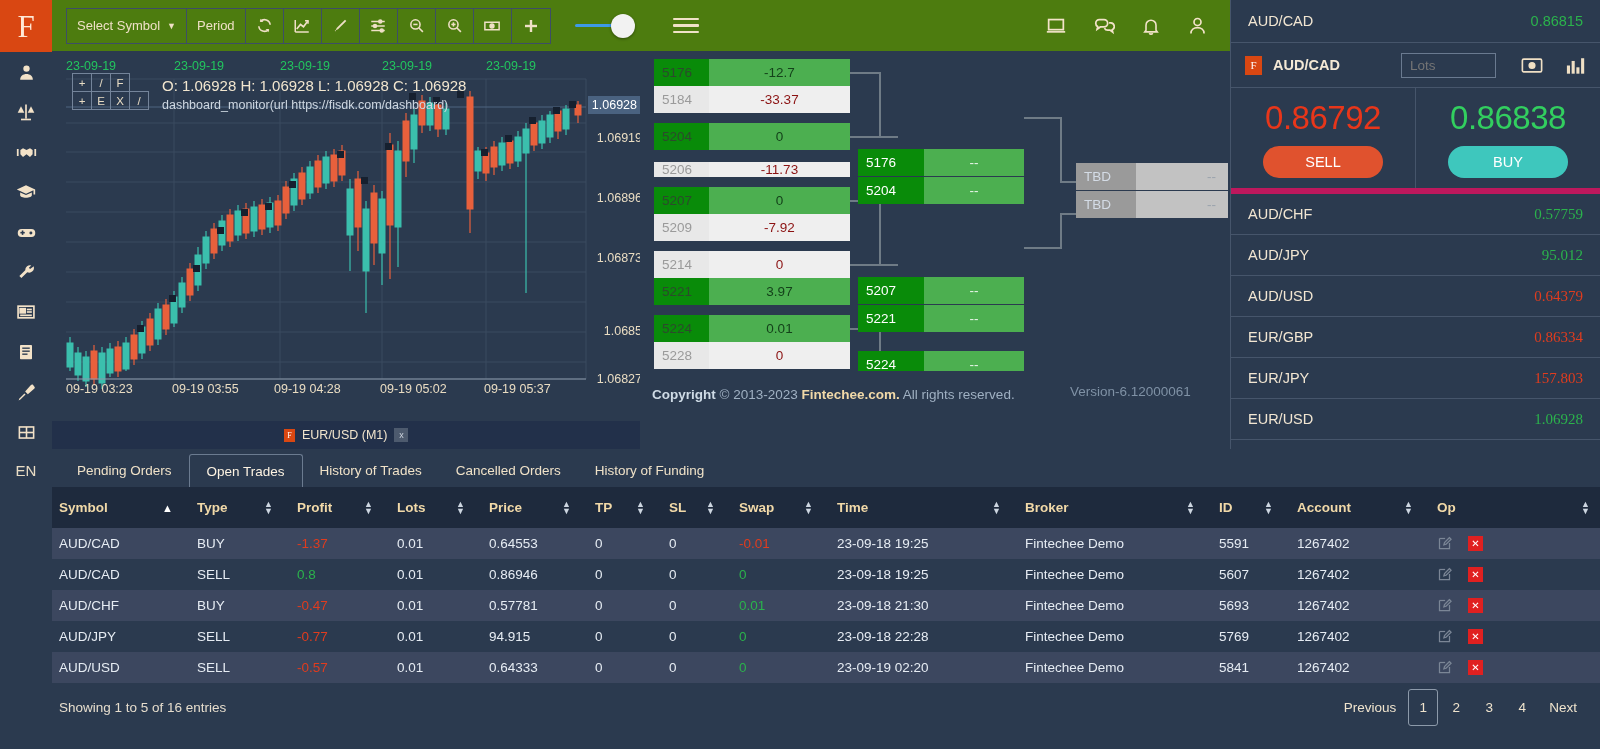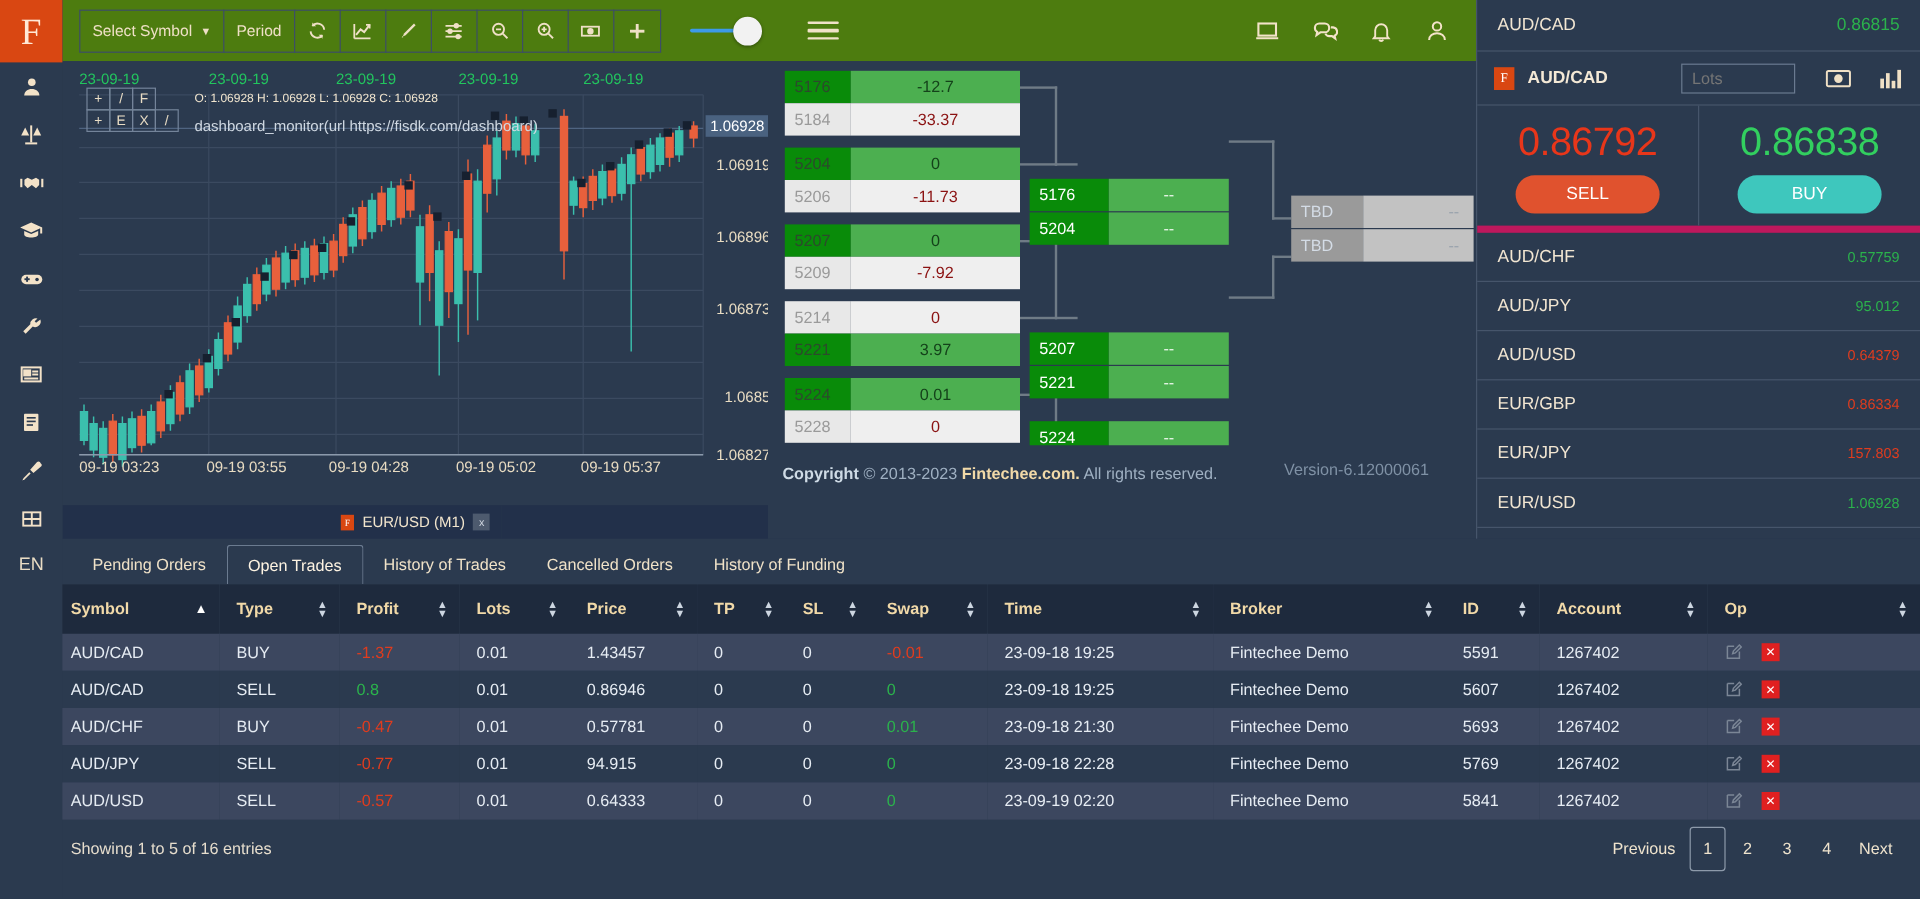--- a/index.html
+++ b/index.html
@@ -71,21 +71,21 @@
   .ylast {
     position:absolute; right:-1px; top:45px; background:#4a6280; color:#ffffff;
     font-size:12.5px; padding:2px 4px; white-space:nowrap;
   }
   .ind-grid { position:absolute; left:20px; top:22px; }
   .ind-row { display:flex; }
   .ind-cell {
     width:20px; height:19px; border:1px solid #74849a; margin-right:-1px; margin-bottom:-1px;
     display:flex; align-items:center; justify-content:center; font-size:11.5px; color:#e8dcc4; cursor:pointer;
   }
-  .ohlc { position:absolute; left:110px; top:26px; font-size:10px; color:#f2e6cf; white-space:nowrap; }
+  .ohlc { position:absolute; left:110px; top:26px; font-size:15px; color:#f2e6cf; white-space:nowrap; }
   .monitor { position:absolute; left:110px; top:47px; font-size:12.5px; color:#cfd8e2; white-space:nowrap; }
 
   
   .symtab-strip {
     position:absolute; left:52px; top:421px; width:588px; height:28px; background:#2b3a4f;
     display:flex; align-items:center;
   }
   .symtab-blank { width:222px; height:28px; background:#22304a; }
   .symtab {
     height:28px; background:#22304a; display:flex; align-items:center; gap:7px;
@@ -162,21 +162,21 @@
     cursor:pointer; font-family:"Liberation Sans", sans-serif;
   }
   .tk-btn.sell { background:#e0522e; }
   .tk-btn.buy { background:#3ec7bd; }
 
   .wl-row {
     height:41px; display:flex; align-items:center; justify-content:space-between;
     padding:0 17px; border-bottom:1px solid #46556b; cursor:pointer;
   }
   .wl-row .sym { font-size:14.5px; color:#f2e6d2; }
-  .wl-row .px { font-size:12px; }
+  .wl-row .px { font-size:15px;font-family:Liberation Serif, serif; }
 
   
   .bottom { position:absolute; left:45px; top:449px; width:1555px; height:300px; background:#2b3a4f; }
   .tabs { display:flex; height:38px; align-items:flex-end; padding-left:15px; }
   .tab {
     height:33px; padding:0 17px; display:flex; align-items:center; font-size:13.5px;
     color:#f0e2c8; cursor:pointer; border-radius:3px 3px 0 0;
   }
   .tab.active { background:#2b3a4f; border:1px solid #6b7b90; border-bottom:none; color:#fdf3e2; }
 
@@ -692,21 +692,21 @@
       </div>
       <div class="bx light" style="left:14px; top:35px; width:196px;">
         <span class="id">5184</span>
         <span class="val" style="width:141px">-33.37</span>
       </div>
 
       <div class="bx green" style="left:14px; top:72px;  width:196px;">
         <span class="id">5204</span>
         <span class="val" style="width:141px">0</span>
       </div>
-      <div class="bx light" style="left:14px; top:99px;  width:196px;">
+      <div class="bx light" style="left:14px; top:99px;  width:196px;align-items:flex-end;">
         <span class="id">5206</span>
         <span class="val" style="width:141px">-11.73</span>
       </div>
 
       <div class="bx green" style="left:14px; top:136px; width:196px;">
         <span class="id">5207</span>
         <span class="val" style="width:141px">0</span>
       </div>
       <div class="bx light" style="left:14px; top:163px; width:196px;">
         <span class="id">5209</span>
@@ -913,21 +913,21 @@
                 <i>▼</i>
               </span></th>
         </tr>
       </thead>
       <tbody>
         <tr>
           <td>AUD/CAD</td>
           <td>BUY</td>
           <td class="r">-1.37</td>
           <td>0.01</td>
-          <td>1.43457</td>
+          <td>0.64553</td>
           <td>0</td>
           <td>0</td>
           <td class="r">-0.01</td>
           <td>23-09-18 19:25</td>
           <td>Fintechee Demo</td>
           <td>5591</td>
           <td>1267402</td>
           <td>
               <span class="op-cell">
                 <span class="op-edit">

